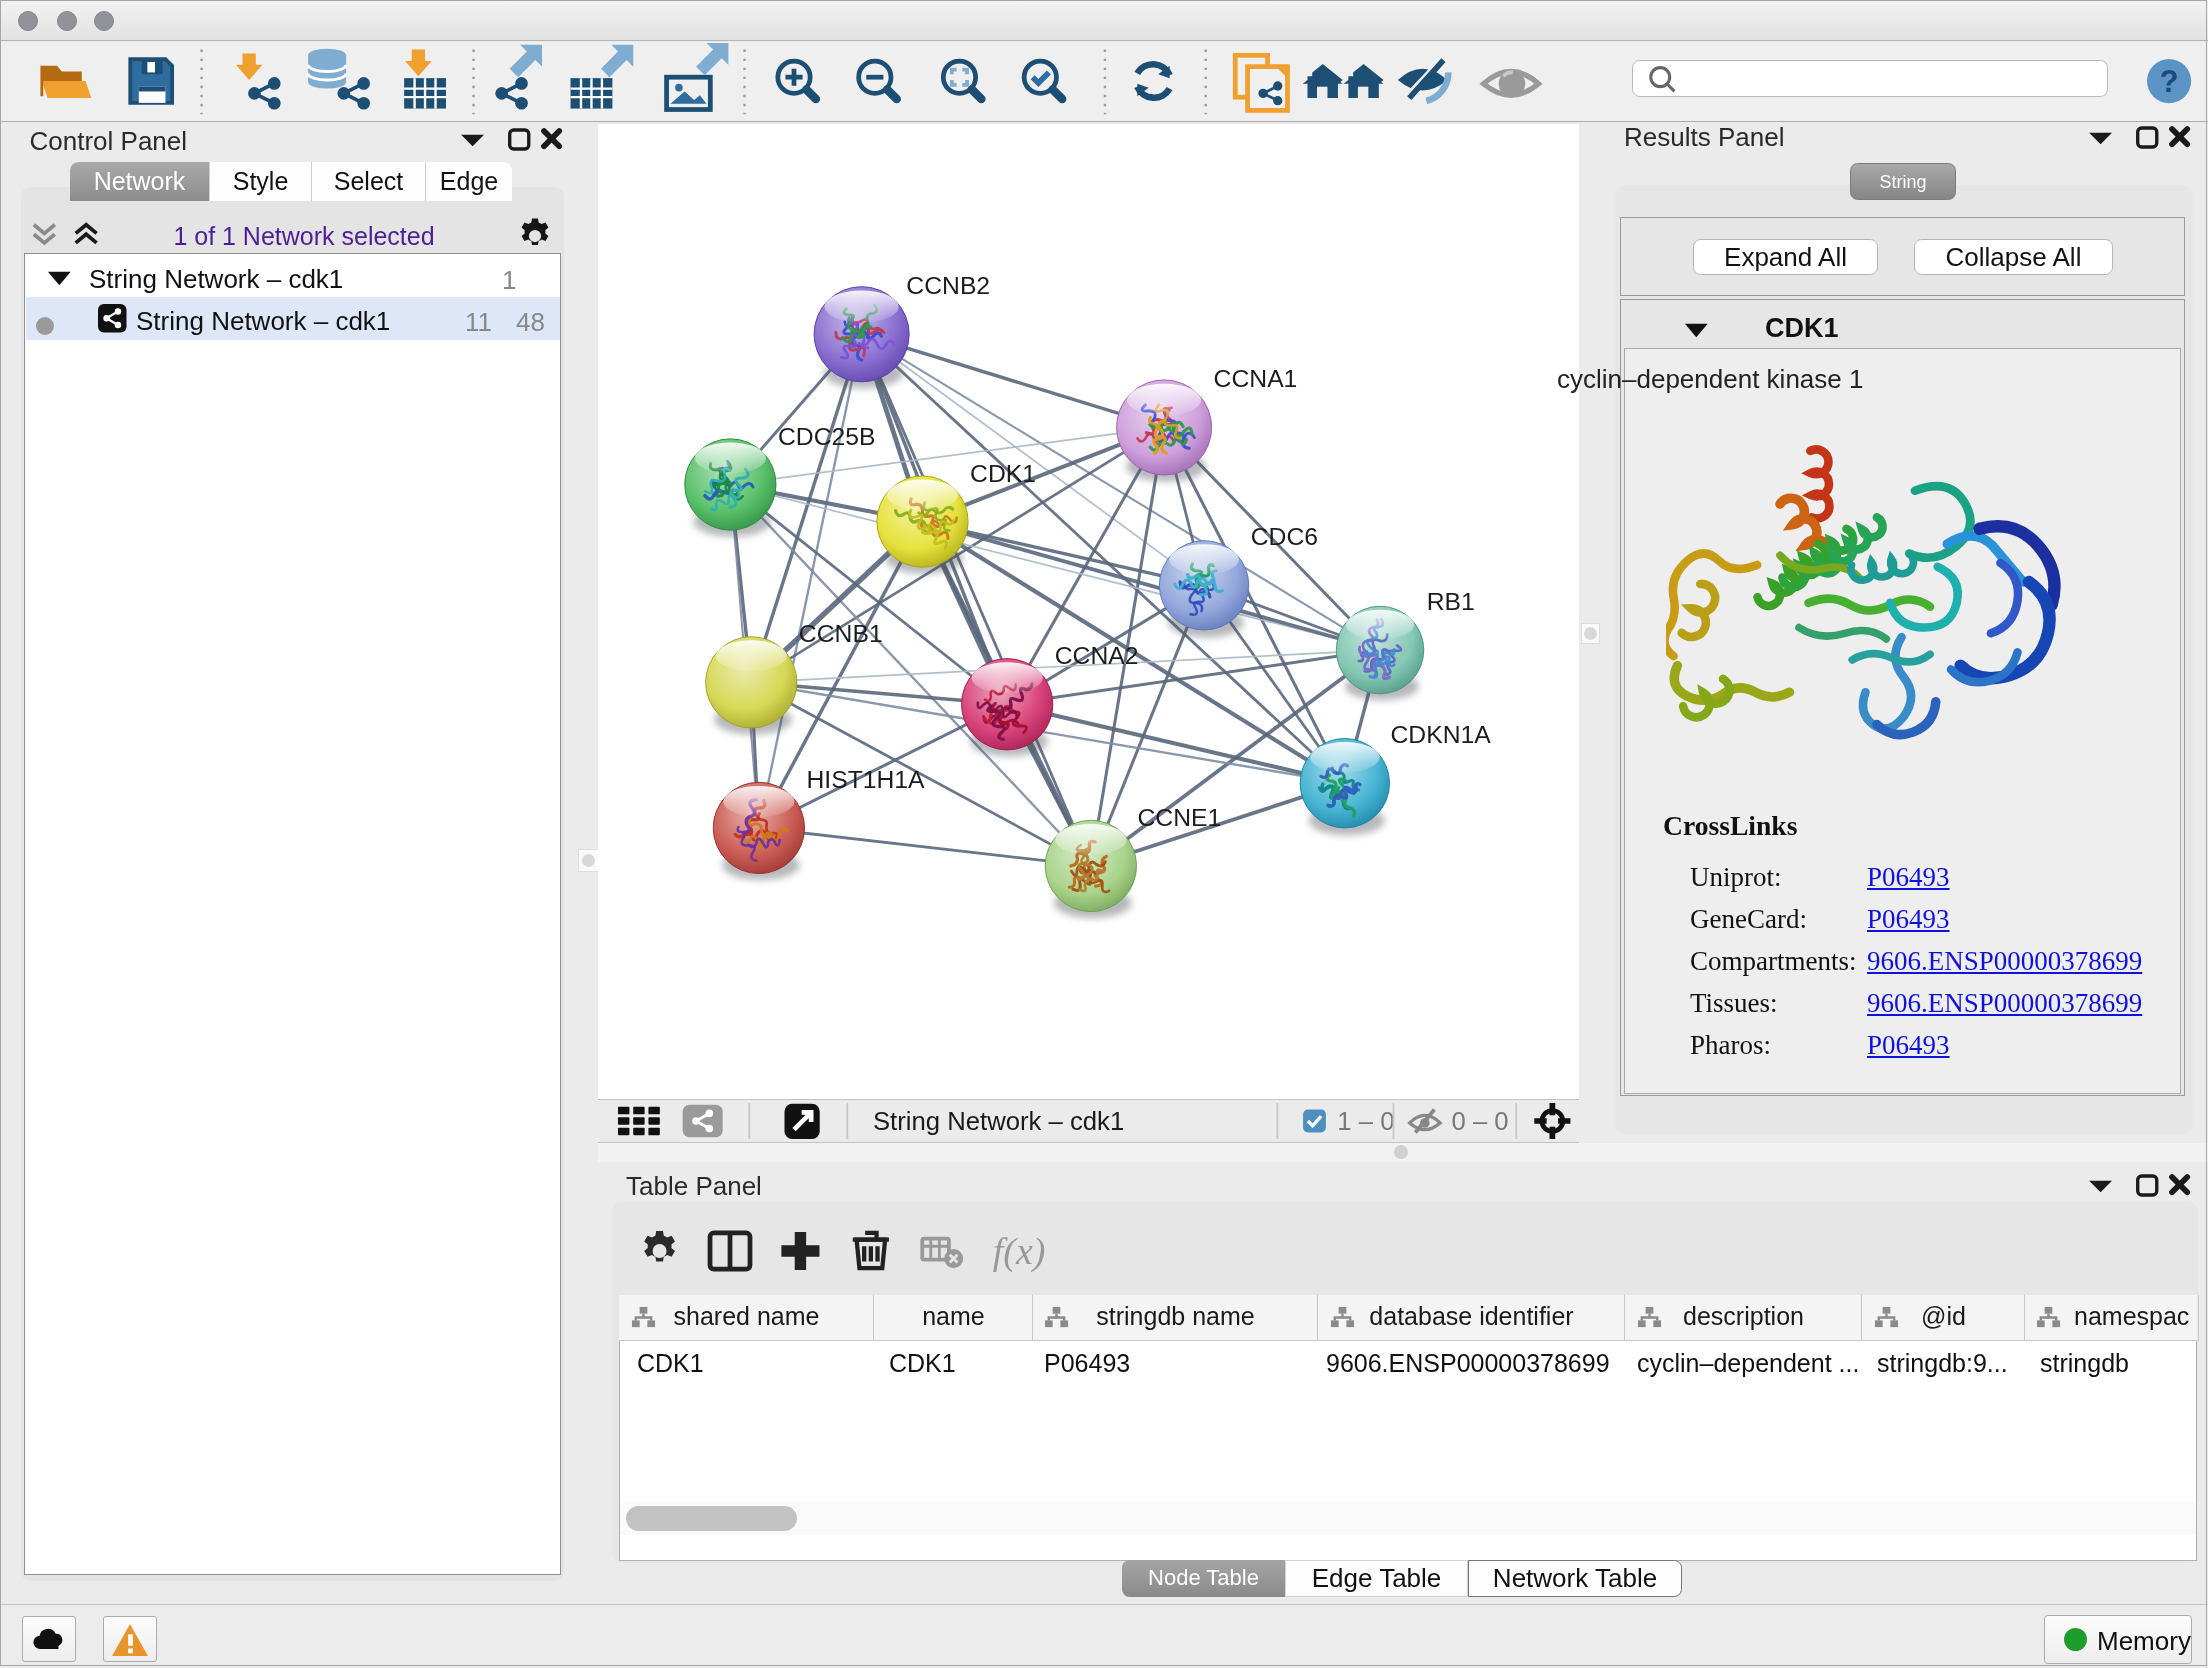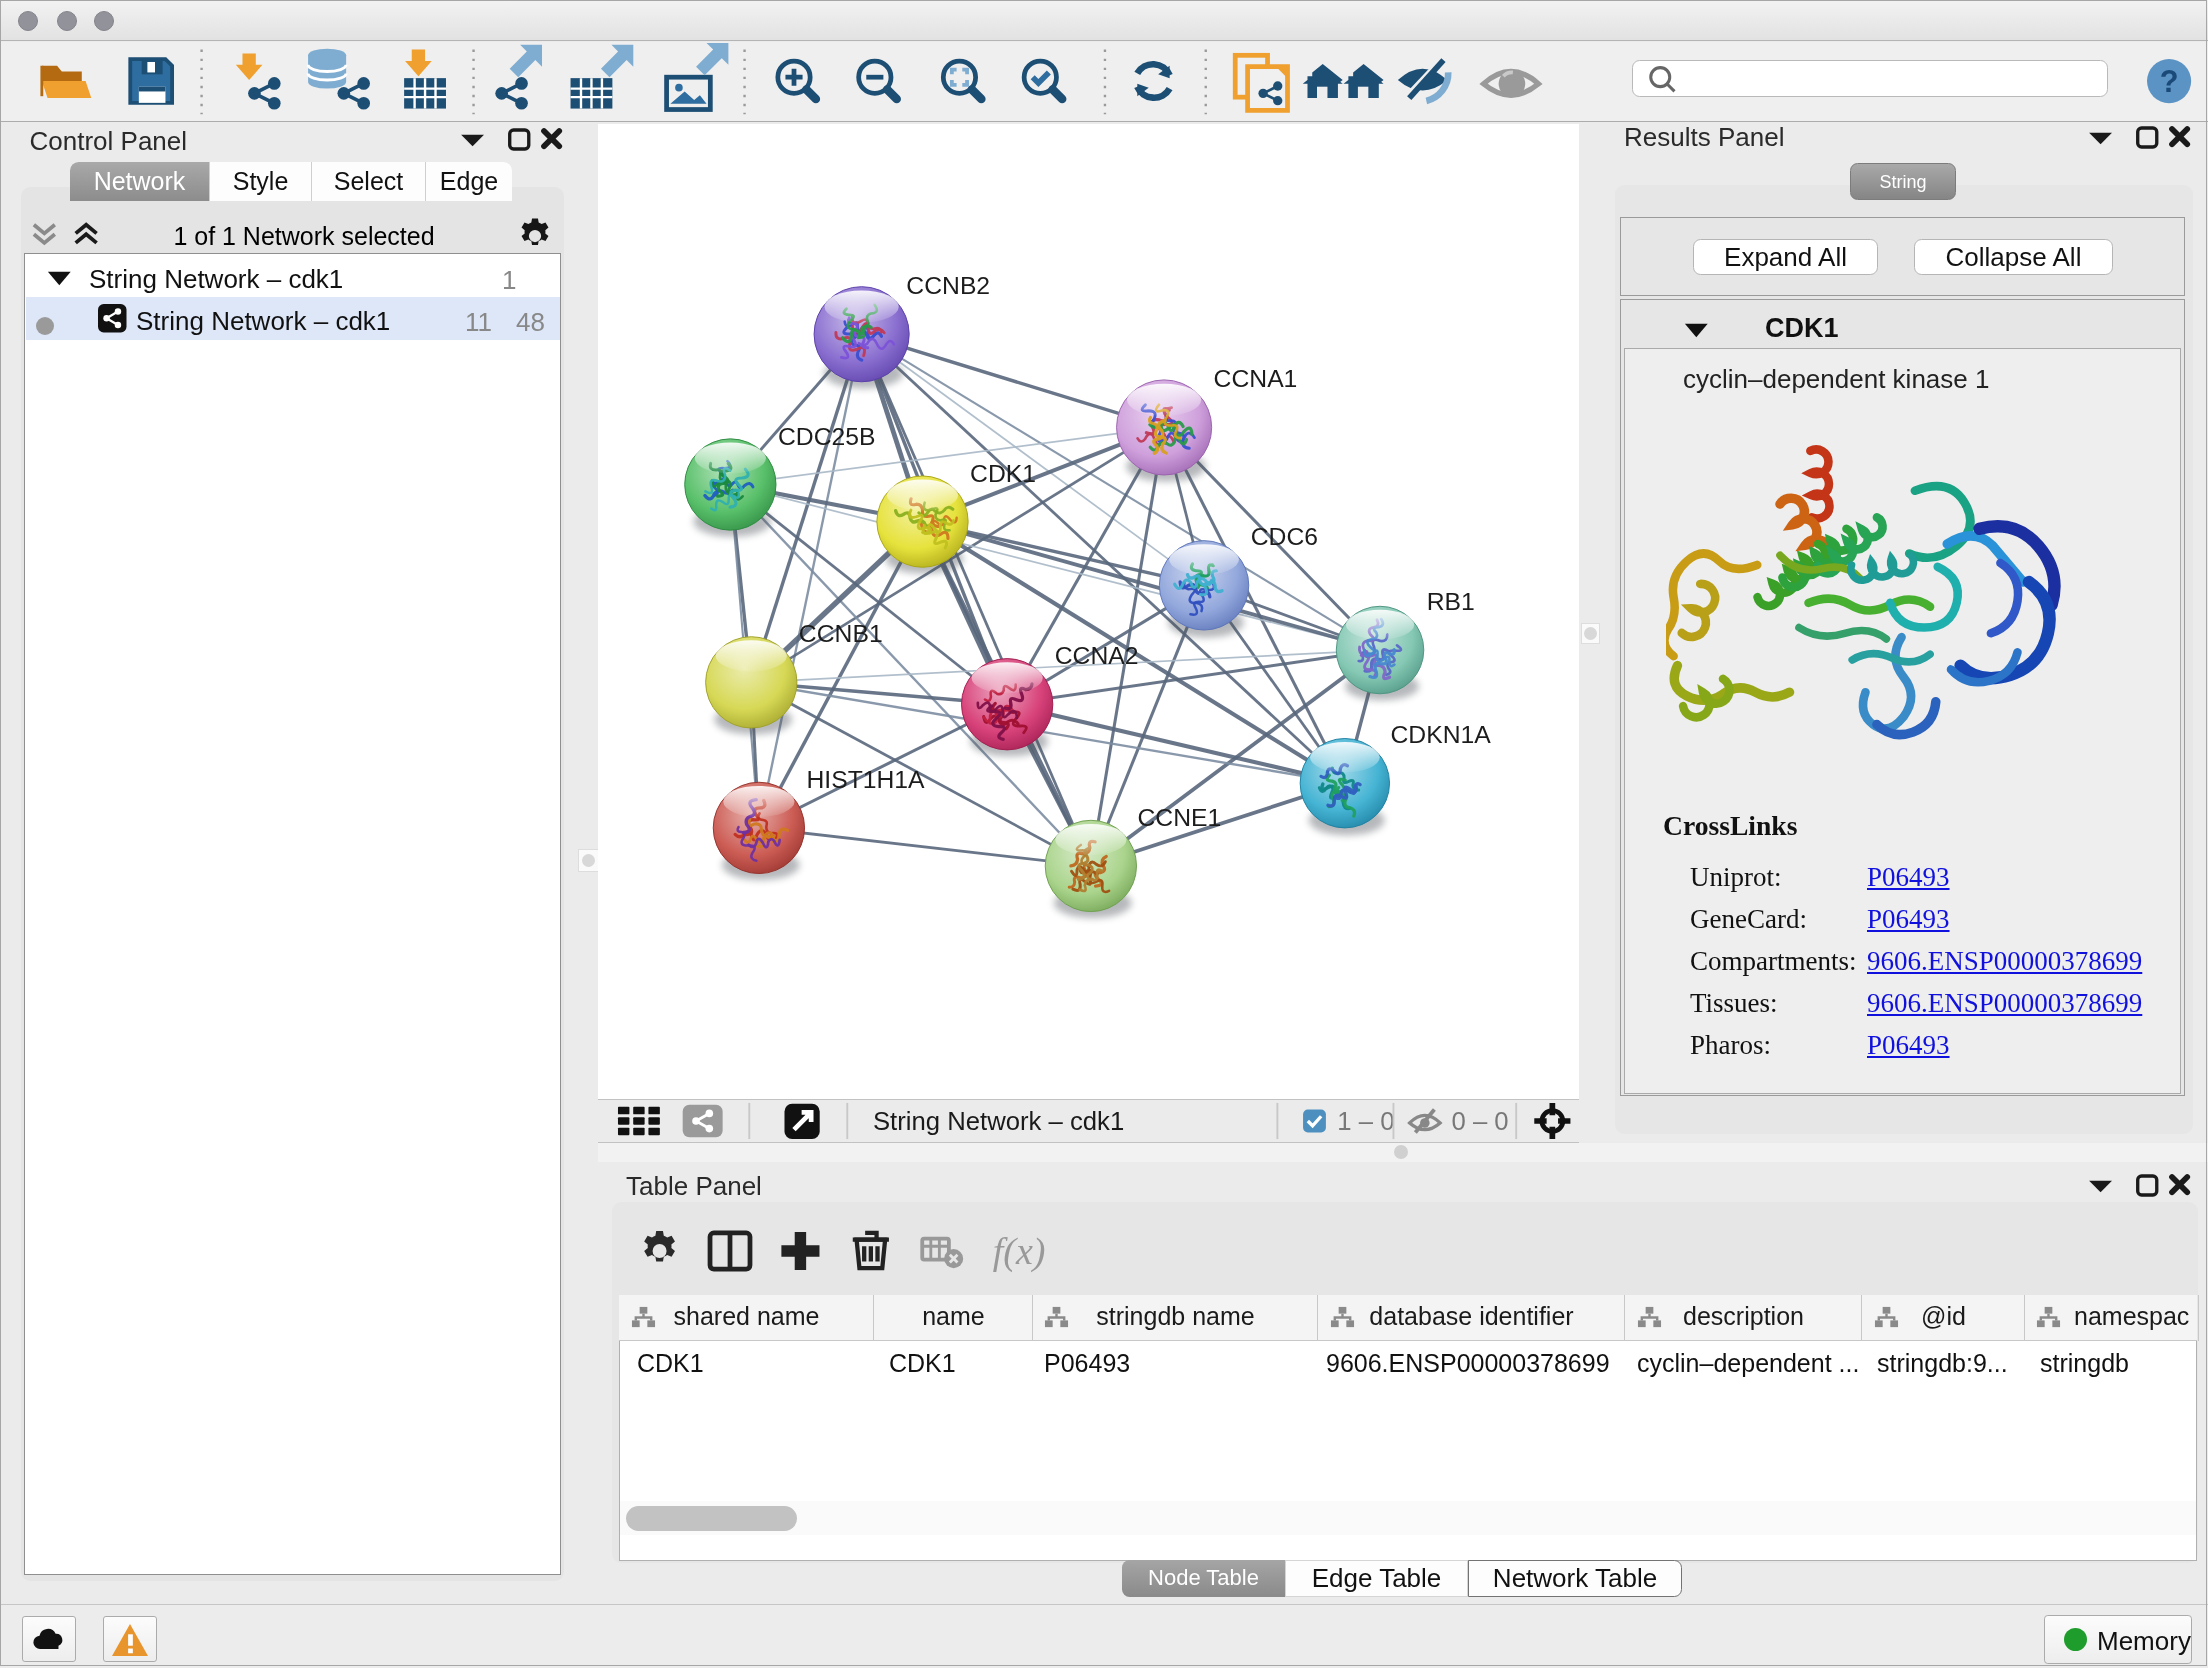--- a/index.html
+++ b/index.html
@@ -157,21 +157,21 @@
 </svg>
 <div class="graybox" style="left:21px;top:187px;width:543px;height:1394px"></div>
 <div class="ctab tabsel" style="left:70px;width:139px;border-radius:8.6px 0 0 0">Network</div>
 <div class="ctab" style="left:209px;width:102px;border-left:1px solid #cfcfcf">Style</div>
 <div class="ctab" style="left:311px;width:114px;border-left:1px solid #cfcfcf">Select</div>
 <div class="ctab" style="left:425px;width:87px;border-left:1px solid #cfcfcf;border-radius:0 8.6px 0 0">Edge</div>
 <svg class="abs" style="left:32px;top:221px" width="76" height="28.5" viewBox="0 0 80 30">
 <path d="M2,4 l11,9 l11,-9 M2,14 l11,9 l11,-9" stroke="#8a8a8a" stroke-width="4" fill="none"></path>
 <path d="M46,13 l11,-9 l11,9 M46,23 l11,-9 l11,9" stroke="#1a1a1a" stroke-width="4" fill="none"></path>
 </svg>
-<div class="abs" style="left:114px;top:222px;width:380px;text-align:center;font-size:25px;color:#000000">1 of 1 Network selected</div>
+<div class="abs" style="left:114px;top:222px;width:380px;text-align:center;font-size:25px;color:#4c1d95">1 of 1 Network selected</div>
 <svg class="abs" style="left:514px;top:215px" width="42" height="42" viewBox="0 0 24 24">
 <path fill="#161616" d="M12,8.5a3.5,3.5 0 1,0 0,7a3.5,3.5 0 1,0 0,-7zM10.3,2h3.4l.4,2.3c.6.2 1.2.5 1.7.9l2.2-.9 1.7,2.9-1.8,1.5c.1.6.1 1.2 0 1.8l1.8,1.5-1.7,2.9-2.2-.9c-.5.4-1.1.7-1.7.9l-.4,2.3h-3.4l-.4-2.3c-.6-.2-1.2-.5-1.7-.9l-2.2.9-1.7-2.9 1.8-1.5c-.1-.6-.1-1.2 0-1.8L4.3,7.2 6,4.3l2.2.9c.5-.4 1.1-.7 1.7-.9z"></path>
 </svg>
 <div class="abs" style="left:24px;top:253px;width:537px;height:1322px;background:#fff;border:1.9px solid #8f8f8f"></div>
 <svg class="abs" style="left:46px;top:269px" width="28.5" height="19" viewBox="0 0 30 20">
     <path d="M2,3 L26,3 L14,17 Z" fill="#111"></path>
   </svg>
 <div class="abs" style="left:89px;top:264px;font-size:26px;color:#111">String Network – cdk1</div>
 <div class="abs" style="left:502px;top:265px;font-size:26px;color:#888">1</div>
 <div class="abs" style="left:26px;top:297px;width:534px;height:43px;background:#dde7f8"></div>
@@ -561,21 +561,21 @@
 <div class="abs" style="left:1850px;top:163px;width:106px;height:37px;background:linear-gradient(#a9a9a9,#858585);border:1px solid #7c7c7c;border-radius:7.6px;color:#fff;font-size:18px;text-align:center;line-height:36px">String</div>
 <div class="abs" style="left:1620px;top:217px;width:565px;height:79px;border:1px solid #9a9a9a"></div>
 <div class="abs" style="left:1693px;top:239px;width:185px;height:36px;background:#fff;border:1px solid #b5b5b5;border-radius:7.6px;font-size:26px;text-align:center;line-height:34px;color:#111">Expand All</div>
 <div class="abs" style="left:1914px;top:239px;width:199px;height:36px;background:#fff;border:1px solid #b5b5b5;border-radius:7.6px;font-size:26px;text-align:center;line-height:34px;color:#111">Collapse All</div>
 <div class="abs" style="left:1620px;top:299px;width:565px;height:797px;border:1px solid #9a9a9a"></div>
 <svg class="abs" style="left:1683px;top:321px" width="28.5" height="19" viewBox="0 0 30 20">
     <path d="M2,3 L26,3 L14,17 Z" fill="#111"></path>
   </svg>
 <div class="abs" style="left:1765px;top:313px;font-size:27px;font-weight:bold;color:#111">CDK1</div>
 <div class="abs" style="left:1624px;top:348px;width:557px;height:746px;background:#eeeeee;border:1px solid #aaa"></div>
-<div class="abs" style="left:1683px;top:364px;font-size:26px;color:#222">cyclin–dependent kinase 1</div>
+<div class="abs" style="left:1557px;top:364px;font-size:26px;color:#222">cyclin–dependent kinase 1</div>
 <svg width="399" height="320" viewBox="0 0 420 336" style="position:absolute;left:1666px;top:441px">
 <g stroke-linecap="round">
       <path d="M152,10 a13,13 0 1 1 7.699999999999999,22 a13,13 0 1 1 7.699999999999999,22 a13,13 0 1 1 7.699999999999999,22" fill="none" stroke="#c43518" stroke-width="9" transform="rotate(18 152 10)"></path>
 <path d="M120,66 a14,14 0 1 1 8.399999999999999,24 a14,14 0 1 1 8.399999999999999,24 a14,14 0 1 1 8.399999999999999,24" fill="none" stroke="#cc6414" stroke-width="10" transform="rotate(-12 120 66)"></path>
 <path d="M96,130 q-26,10 -40,-4 q-16,-16 -34,0 q-18,16 -14,38 q4,20 -6,34 q-10,16 6,28" fill="none" stroke="#c89c14" stroke-width="9"></path>
 <path d="M36,150 a15,15 0 1 1 9.1,26 a15,15 0 1 1 9.1,26" fill="none" stroke="#b8a018" stroke-width="9" transform="rotate(40 36 150)"></path>
 <path d="M12,236 q-10,22 10,32 q20,10 38,-2 q16,-12 34,-2 q18,10 36,0" fill="none" stroke="#9aa818" stroke-width="10"></path>
 <path d="M60,250 a14,14 0 1 1 8.399999999999999,24 a14,14 0 1 1 8.399999999999999,24" fill="none" stroke="#86a818" stroke-width="9" transform="rotate(75 60 250)"></path>
 <path d="M160,108 a12,12 0 1 1 7.0,20 a12,12 0 1 1 7.0,20 a12,12 0 1 1 7.0,20 a12,12 0 1 1 7.0,20" fill="none" stroke="#3ba028" stroke-width="9" transform="rotate(68 160 108)"></path>
 <path d="M190,92 a12,12 0 1 1 7.0,20 a12,12 0 1 1 7.0,20 a12,12 0 1 1 7.0,20 a12,12 0 1 1 7.0,20" fill="none" stroke="#2ea23c" stroke-width="9" transform="rotate(72 190 92)"></path>

